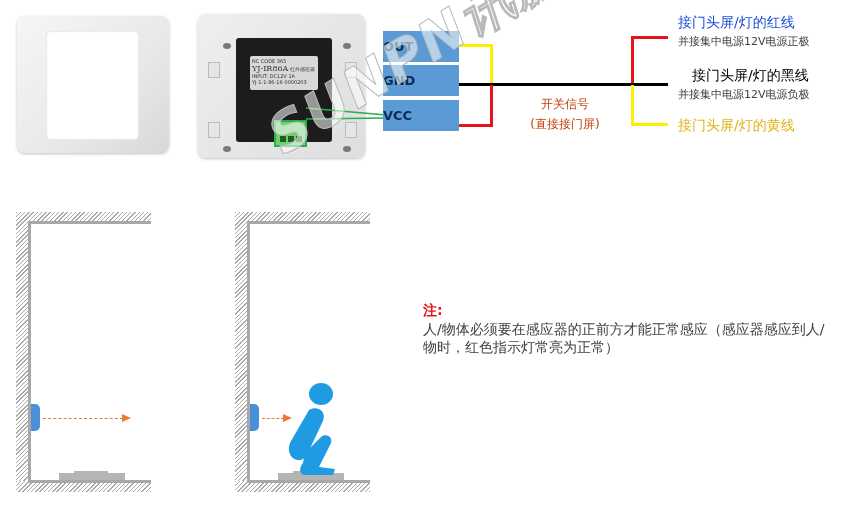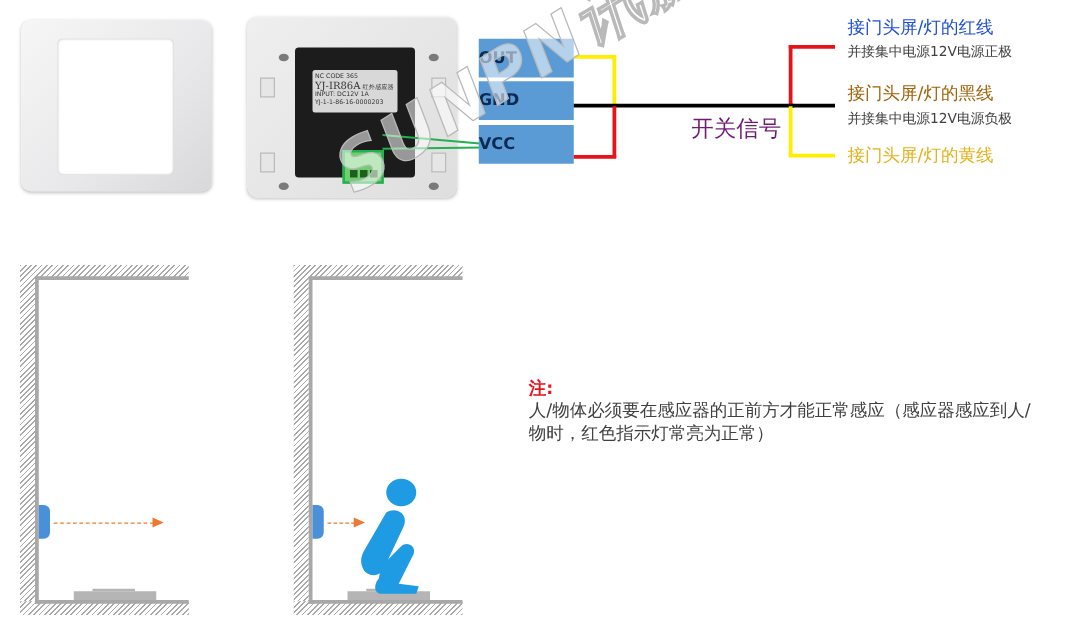--- a/index.html
+++ b/index.html
@@ -30,21 +30,21 @@
 
   
   .pin-cell { left:383px; width:76px; height:31px; background:#5b9bd5; color:#0d2a52;
     font-weight:bold; font-size:13px; line-height:31px; }
 
   .wire { position:absolute; }
   .red { background:#e8121a; }
   .yel { background:#ffee00; }
   .blk { background:#000; }
 
-  .signal-text { font-size:18px; color:#701a75; text-align:right; line-height:20px; }
+  .signal-text { font-size:12px; color:#c2410c; text-align:center; line-height:20px; }
   .right-text-main { font-size:14px; line-height:17px; }
   .right-text-sub { font-size:11px; color:#404040; line-height:14px; }
 
   
   .room { position:absolute; width:140px; height:285px; }
   .hatch-top { position:absolute; left:0; top:0; width:135px; height:10px;
     background:repeating-linear-gradient(135deg,#a9a9a9 0 1px,#fff 1px 3px); }
   .hatch-left { position:absolute; left:0; top:0; width:12px; height:280px;
     background:repeating-linear-gradient(135deg,#a9a9a9 0 1px,#fff 1px 3px); }
   .hatch-bottom { position:absolute; left:0; top:269px; width:135px; height:11px;
@@ -108,31 +108,32 @@
 <div class="abs pin-cell" style="top:100px">VCC</div>
 
 <div class="wire yel" style="left:459px;top:44px;width:34px;height:3px"></div>
 <div class="wire yel" style="left:490px;top:44px;width:3px;height:40px"></div>
 <div class="wire blk" style="left:459px;top:83px;width:176px;height:3px"></div>
 <div class="wire red" style="left:490px;top:85px;width:3px;height:41px"></div>
 <div class="wire red" style="left:459px;top:124px;width:34px;height:3px"></div>
 
 <div class="abs signal-text" style="left:505px;top:94px;width:120px">
   <div>开关信号</div>
+  <div>(直接接门屏)</div>
 </div>
 
 <div class="wire red" style="left:631px;top:36px;width:3px;height:49px"></div>
 <div class="wire red" style="left:631px;top:36px;width:37px;height:3px"></div>
 <div class="wire blk" style="left:631px;top:83px;width:37px;height:3px"></div>
 <div class="wire yel" style="left:631px;top:85px;width:3px;height:40px"></div>
 <div class="wire yel" style="left:631px;top:123px;width:37px;height:3px"></div>
 
 <div class="abs right-text-main" style="left:678px;top:14px;color:#1d4ed8">接门头屏/灯的红线</div>
 <div class="abs right-text-sub" style="left:678px;top:35px">并接集中电源12V电源正极</div>
-<div class="abs right-text-main" style="left:678px;top:67px;color:#a16207">接门头屏/灯的黑线</div>
+<div class="abs right-text-main" style="left:692px;top:67px;color:#000000">接门头屏/灯的黑线</div>
 <div class="abs right-text-sub" style="left:678px;top:88px">并接集中电源12V电源负极</div>
 <div class="abs right-text-main" style="left:678px;top:117px;color:#e3b21c">接门头屏/灯的黄线</div>
 
 <div class="abs watermark">SUNPN讯鹏</div>
 
 <div class="room" style="left:16px;top:212px">
   <div class="hatch-top"></div>
   <div class="hatch-left"></div>
   <div class="hatch-bottom"></div>
   <div class="wall-top"></div>

